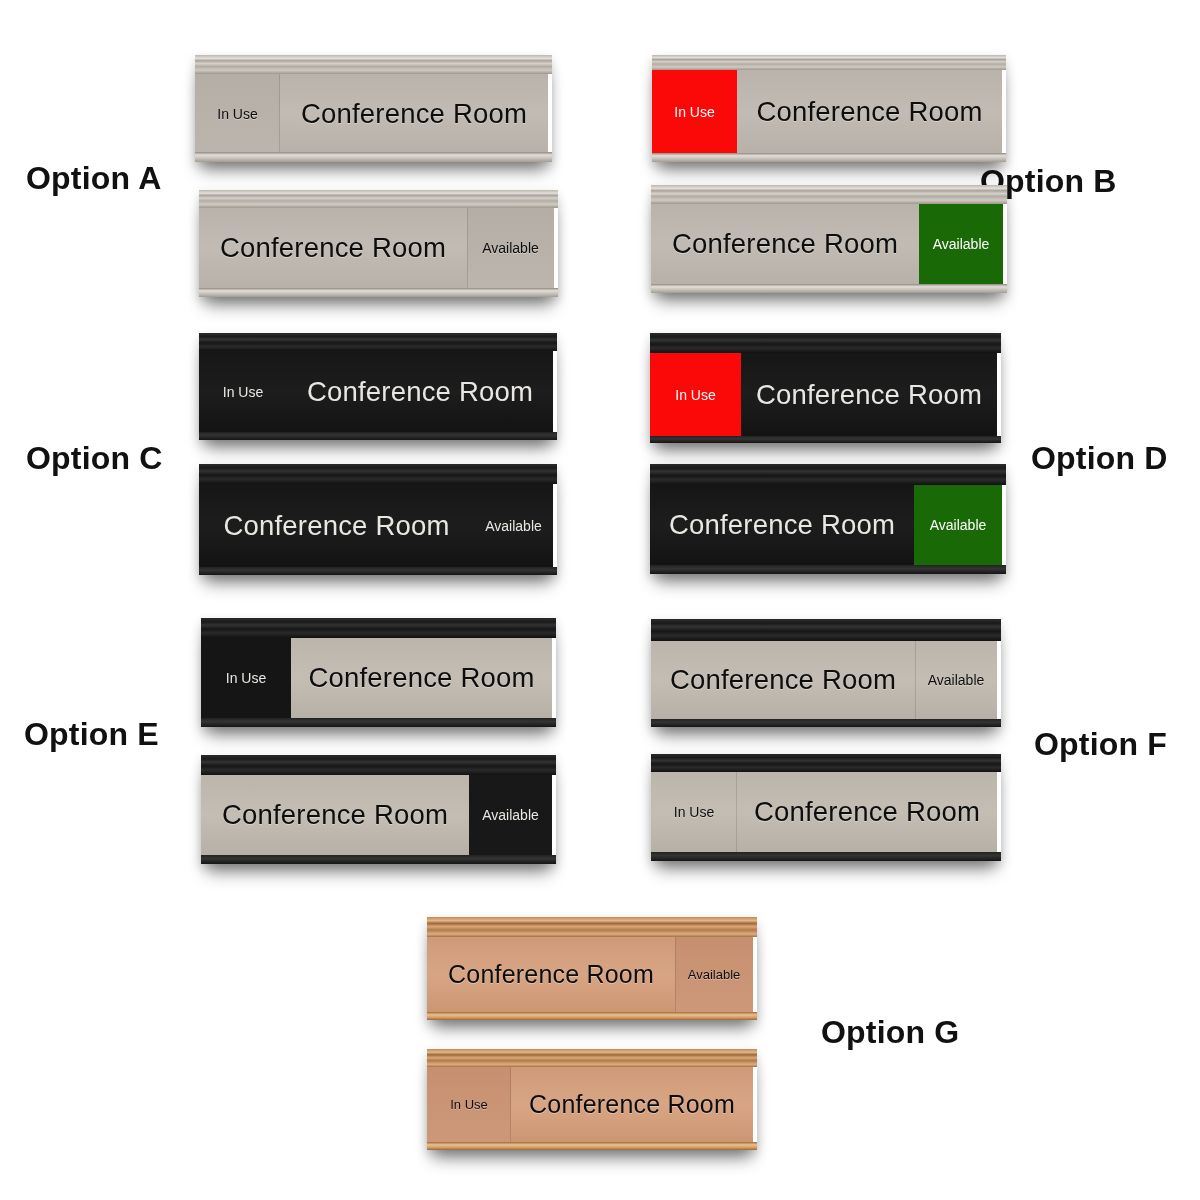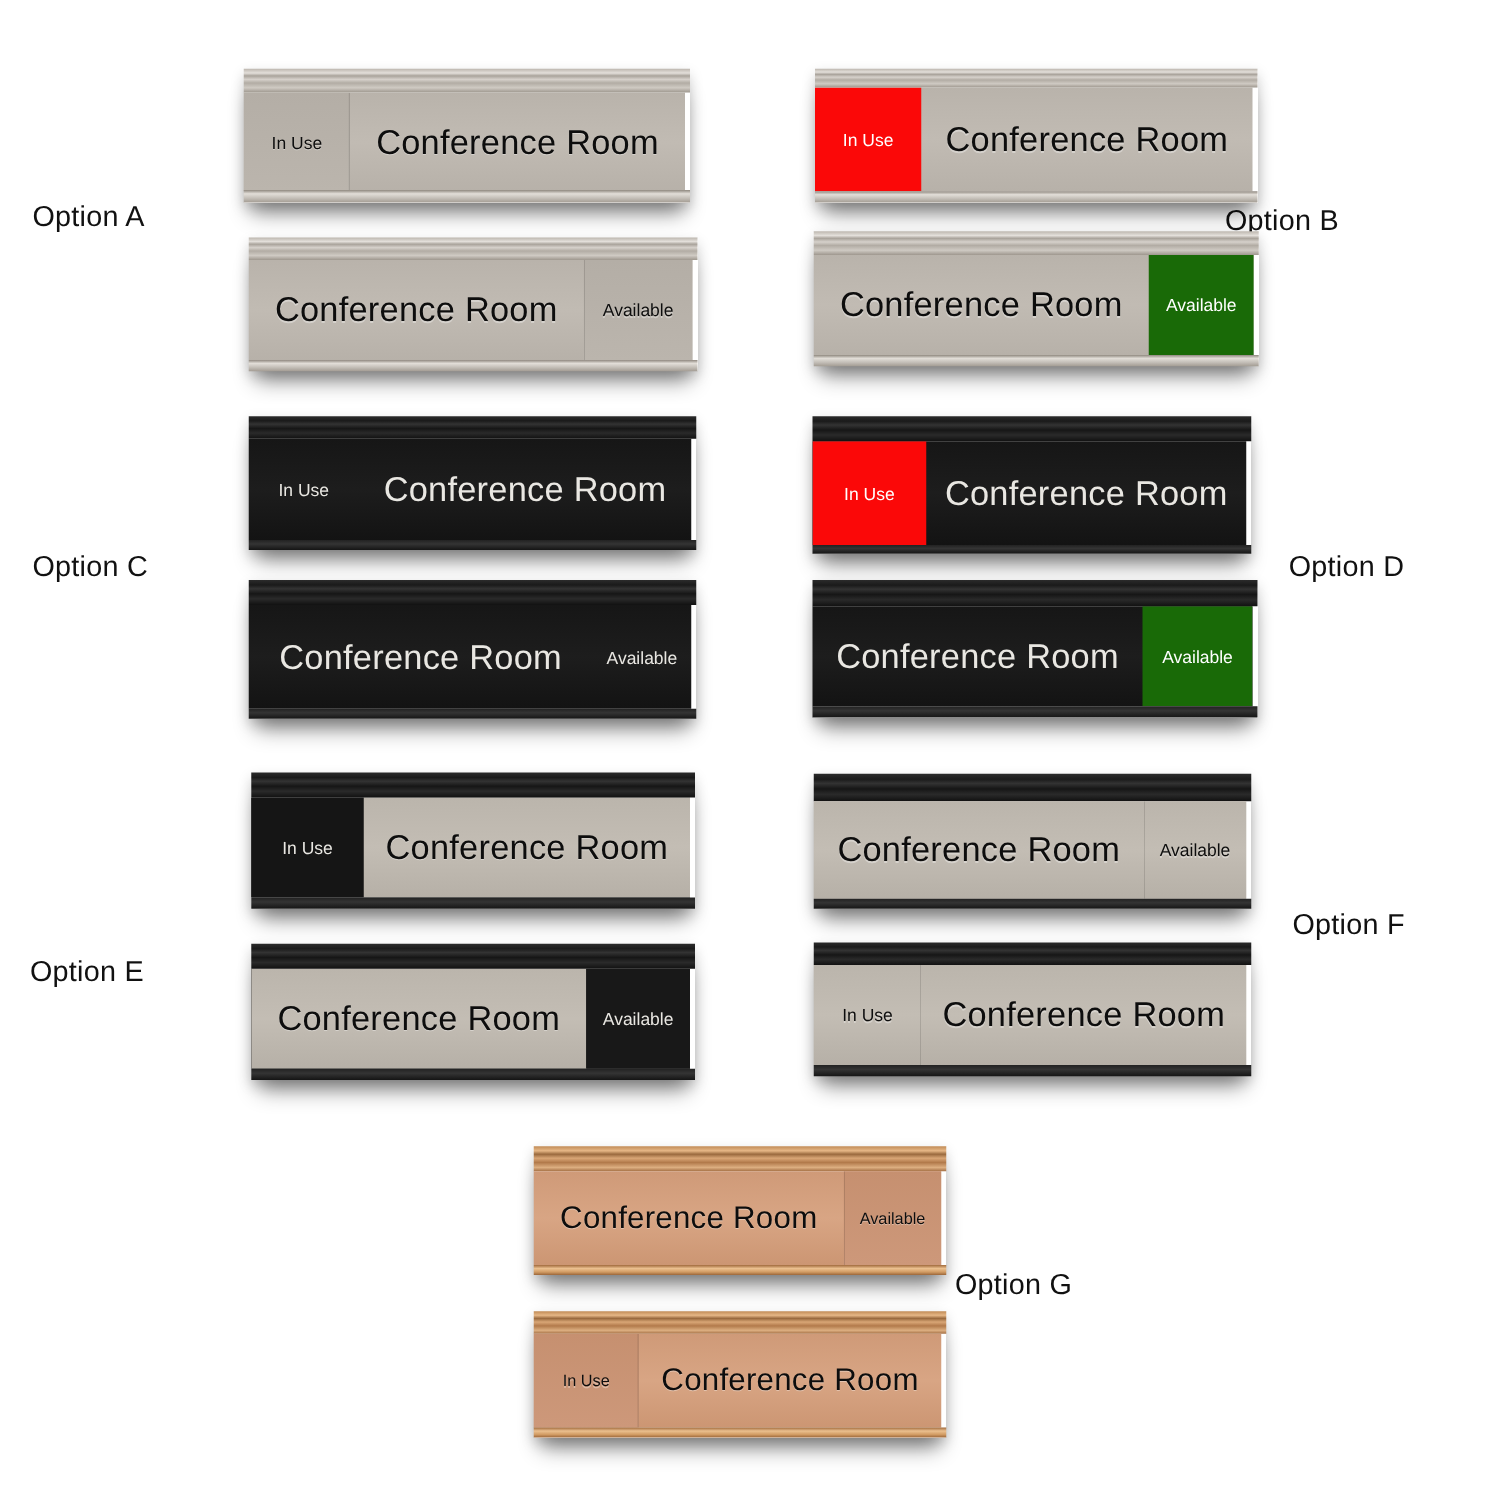--- a/index.html
+++ b/index.html
@@ -2,22 +2,23 @@
 <html><head>
 <meta charset="utf-8">
 <style>
   html, body { margin: 0; padding: 0; }
   body {
     width: 1200px; height: 1200px; position: relative; overflow: hidden;
     background: #ffffff;
     font-family: "Liberation Sans", "DejaVu Sans", sans-serif;
   }
   .opt-label {
-    position: absolute; font-size: 23px; color: #111; white-space: nowrap;
+    position: absolute; font-size: 32px; color: #111; white-space: nowrap;
     letter-spacing: 0.2px;
+    font-weight: bold;
   }
   .sign {
     position: absolute; box-sizing: border-box;
     box-shadow: 0 14px 16px -6px rgba(0,0,0,0.45), 0 4px 10px rgba(0,0,0,0.18);
   }
   .rail-top, .rail-bot { position: absolute; left: 0; right: 0; }
   .insert { position: absolute; left: 0; right: 4px; overflow: hidden; }
   .panel { position: absolute; top: 0; bottom: 0; display: flex; align-items: center; justify-content: center; }
   .status-text { font-size: 14px; white-space: nowrap; }
   .room-text { font-size: 27.5px; white-space: nowrap; letter-spacing: 0.2px; }
@@ -58,23 +59,23 @@
   .divider-left { box-shadow: inset -1px 0 0 rgba(0,0,0,0.12); }
   .divider-right { box-shadow: inset 1px 0 0 rgba(0,0,0,0.12); }
 </style>
 </head>
 <body>
 
 <div class="opt-label" style="left:26px; top:160px;">Option A</div>
 <div class="opt-label" style="left:980px; top:163px;">Option B</div>
 <div class="opt-label" style="left:26px; top:440px;">Option C</div>
 <div class="opt-label" style="left:1031px; top:440px;">Option D</div>
-<div class="opt-label" style="left:24px; top:764px;">Option E</div>
+<div class="opt-label" style="left:24px; top:716px;">Option E</div>
 <div class="opt-label" style="left:1034px; top:726px;">Option F</div>
-<div class="opt-label" style="left:764px; top:1014px;">Option G</div>
+<div class="opt-label" style="left:821px; top:1014px;">Option G</div>
 
 <div class="sign silver" style="left:195px; top:55px; width:357px; height:107px;">
   <div class="rail-top" style="top:0; height:19px;"></div>
   <div class="insert" style="top:19px; height:79px;">
     <div class="panel muted divider-left" style="left:0; width:85px;">
       <span class="status-text text-dark">In Use</span>
     </div>
     <div class="panel" style="left:85px; right:0;">
       <span class="room-text text-dark">Conference Room</span>
     </div>

